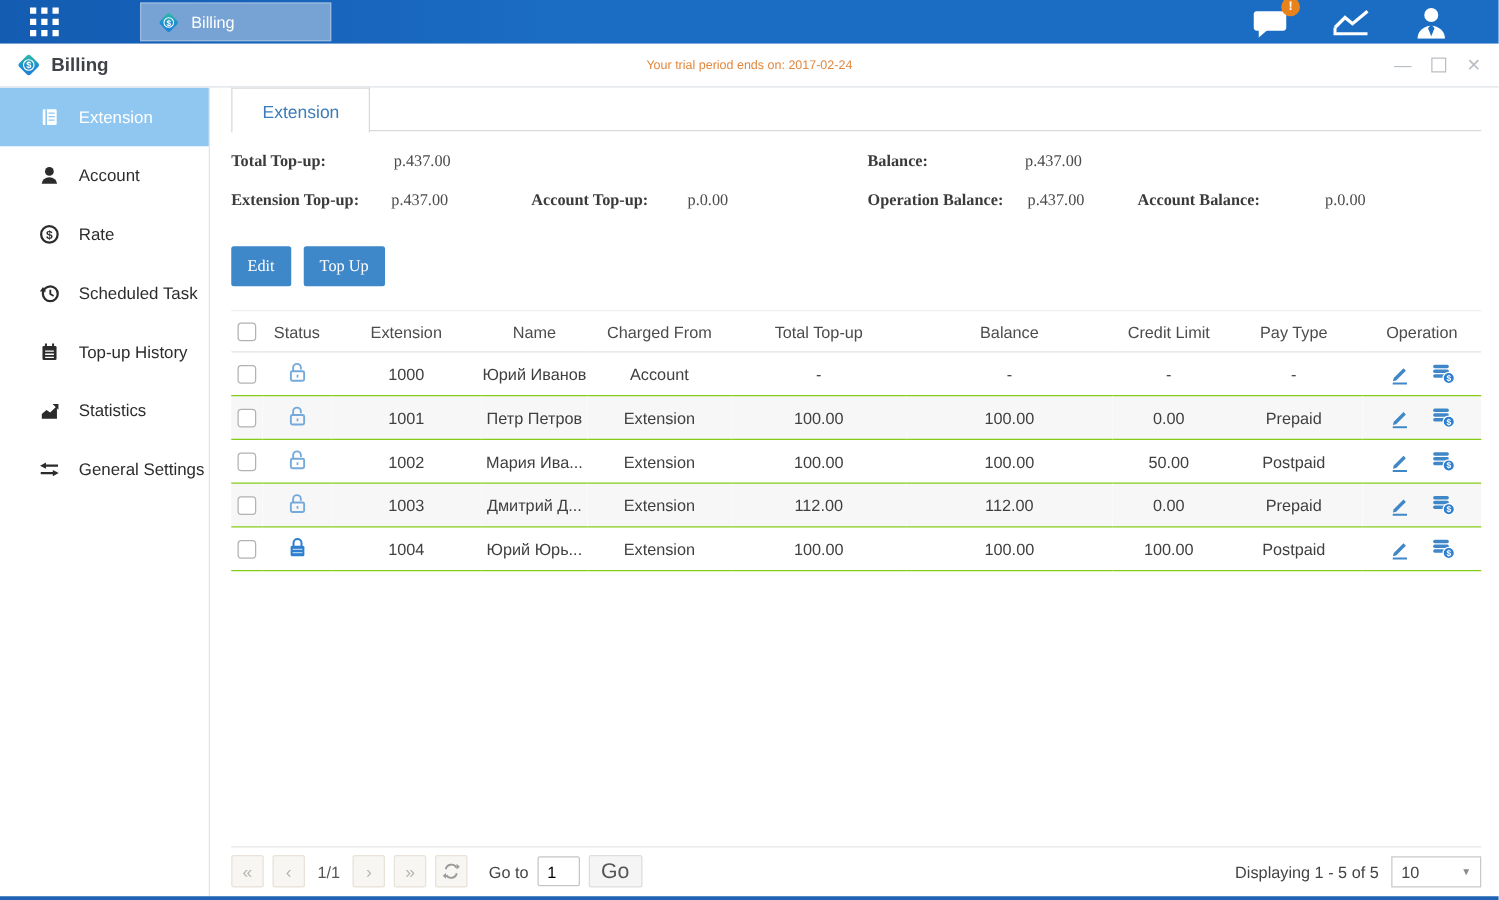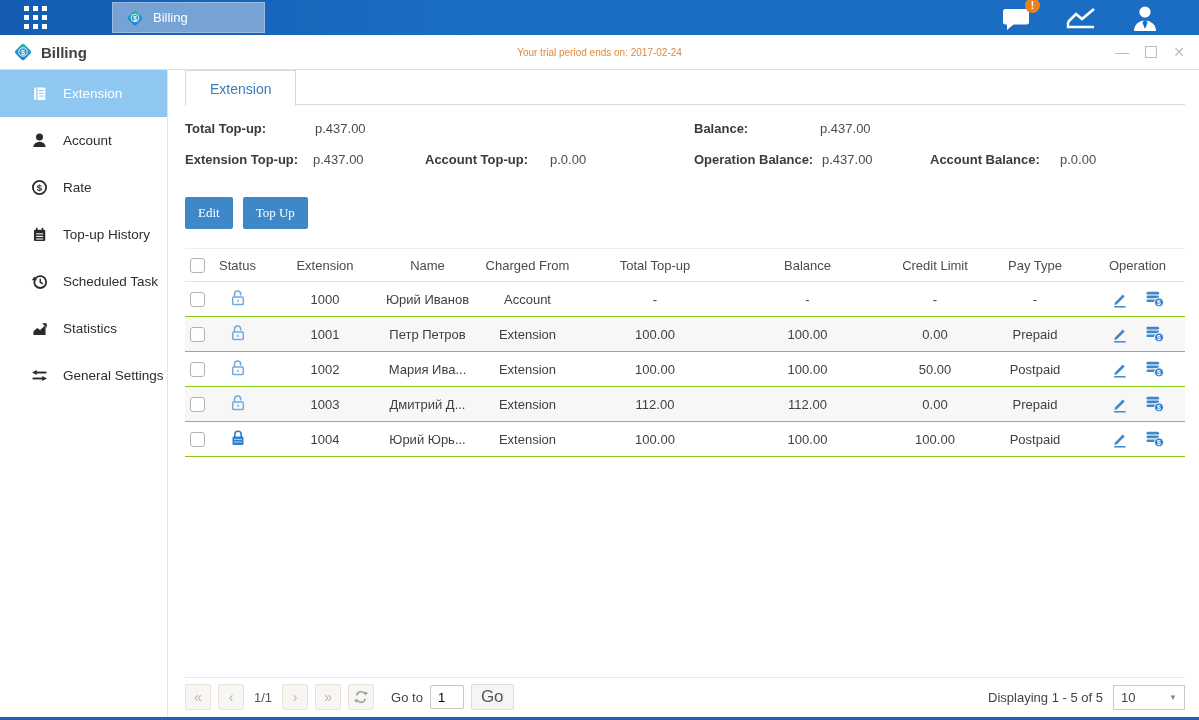--- a/index.html
+++ b/index.html
@@ -47,21 +47,21 @@
 
   .content { position:relative; flex:1; padding:0 14px 0 17px; }
 
   
   .tabstrip { display:flex; border-bottom:1px solid #d9d9d9; height:35px; }
   .tab { height:36px; margin-bottom:-1px; padding:0 24px; background:#fff;
     border:1px solid #d9d9d9; border-bottom:none; display:flex; align-items:center;
     font-size:14px; color:#3c7cb8; position:relative; z-index:2; cursor:pointer; }
 
   
-  .summary { position:relative; height:62px; margin-top:16px; font-size:13px; }
+  .summary { position:relative; height:62px; margin-top:16px; font-size:13px;font-family:Liberation Serif, serif; }
   .summary .lbl { position:absolute; font-weight:bold; color:#3b3b3b; white-space:nowrap; }
   .summary .val { position:absolute; color:#4c4c4c; white-space:nowrap; }
 
   
   .actions { margin-top:14px; display:flex; gap:10px; }
   .btn-blue { background:#3e87c9; color:#fff; font-size:13px; border:none;
     padding:8px 13px; border-radius:2px; cursor:pointer;font-family:Liberation Serif, serif; }
 
   
   table { border-collapse:collapse; table-layout:fixed; width:1000px; margin-top:19px; }
@@ -199,36 +199,36 @@
       </div>
       <div class="side-item">
         <svg width="17" height="17" viewBox="0 0 16 16">
           <circle cx="8" cy="8" r="6.2" fill="none" stroke="currentColor" stroke-width="1.7"></circle>
           <text x="8" y="11.2" text-anchor="middle" font-size="9" font-weight="bold" fill="currentColor" font-family="Liberation Sans, sans-serif">$</text>
         </svg>
         <span>Rate</span>
       </div>
       <div class="side-item">
         <svg width="17" height="17" viewBox="0 0 16 16">
+          <circle cx="8.7" cy="8.5" r="5.6" fill="none" stroke="currentColor" stroke-width="1.7"></circle>
+          <polyline points="8.7,5.4 8.7,8.7 11.2,10.2" fill="none" stroke="currentColor" stroke-width="1.4"></polyline>
+          <polygon points="0.8,6.8 5.6,6.8 3.2,3.4" fill="currentColor"></polygon>
+        </svg>
+        <span>Scheduled Task</span>
+      </div>
+      <div class="side-item">
+        <svg width="17" height="17" viewBox="0 0 16 16">
           <rect x="2.8" y="3.6" width="10.6" height="10.6" rx="1" fill="currentColor"></rect>
           <line x1="5.4" y1="1.6" x2="5.4" y2="4.6" stroke="currentColor" stroke-width="1.5"></line>
           <line x1="10.8" y1="1.6" x2="10.8" y2="4.6" stroke="currentColor" stroke-width="1.5"></line>
           <line class="detail" x1="4.8" y1="7.4" x2="11.4" y2="7.4" stroke-width="1"></line>
           <line class="detail" x1="4.8" y1="9.8" x2="11.4" y2="9.8" stroke-width="1"></line>
           <line class="detail" x1="4.8" y1="12.2" x2="11.4" y2="12.2" stroke-width="1"></line>
         </svg>
         <span>Top-up History</span>
-      </div>
-      <div class="side-item">
-        <svg width="17" height="17" viewBox="0 0 16 16">
-          <circle cx="8.7" cy="8.5" r="5.6" fill="none" stroke="currentColor" stroke-width="1.7"></circle>
-          <polyline points="8.7,5.4 8.7,8.7 11.2,10.2" fill="none" stroke="currentColor" stroke-width="1.4"></polyline>
-          <polygon points="0.8,6.8 5.6,6.8 3.2,3.4" fill="currentColor"></polygon>
-        </svg>
-        <span>Scheduled Task</span>
       </div>
       <div class="side-item">
         <svg width="17" height="17" viewBox="0 0 16 16">
           <path d="M2.3 14.2 L2.3 10.5 L5.8 7.6 L8.6 9.4 L13.7 4.6 L13.7 14.2 Z" fill="currentColor"></path>
           <polygon points="10.4,3 14.8,3 14.8,7.4" fill="currentColor"></polygon>
         </svg>
         <span>Statistics</span>
       </div>
       <div class="side-item">
         <svg width="17" height="17" viewBox="0 0 16 16">
@@ -252,21 +252,21 @@
         <span class="lbl" style="left:0;   top:0;">Total Top-up:</span>
         <span class="val" style="left:130px;top:0;">p.437.00</span>
         <span class="lbl" style="left:509px;top:0;">Balance:</span>
         <span class="val" style="left:635px;top:0;">p.437.00</span>
         <span class="lbl" style="left:0;   top:31px;">Extension Top-up:</span>
         <span class="val" style="left:128px;top:31px;">p.437.00</span>
         <span class="lbl" style="left:240px;top:31px;">Account Top-up:</span>
         <span class="val" style="left:365px;top:31px;">p.0.00</span>
         <span class="lbl" style="left:509px;top:31px;">Operation Balance:</span>
         <span class="val" style="left:637px;top:31px;">p.437.00</span>
-        <span class="lbl" style="left:745px;top:31px;">Account Balance:</span>
+        <span class="lbl" style="left:725px;top:31px;">Account Balance:</span>
         <span class="val" style="left:875px;top:31px;">p.0.00</span>
       </div>
 
       <div class="actions">
         <button class="btn-blue">Edit</button>
         <button class="btn-blue">Top Up</button>
       </div>
 
       <table>
         <colgroup>

